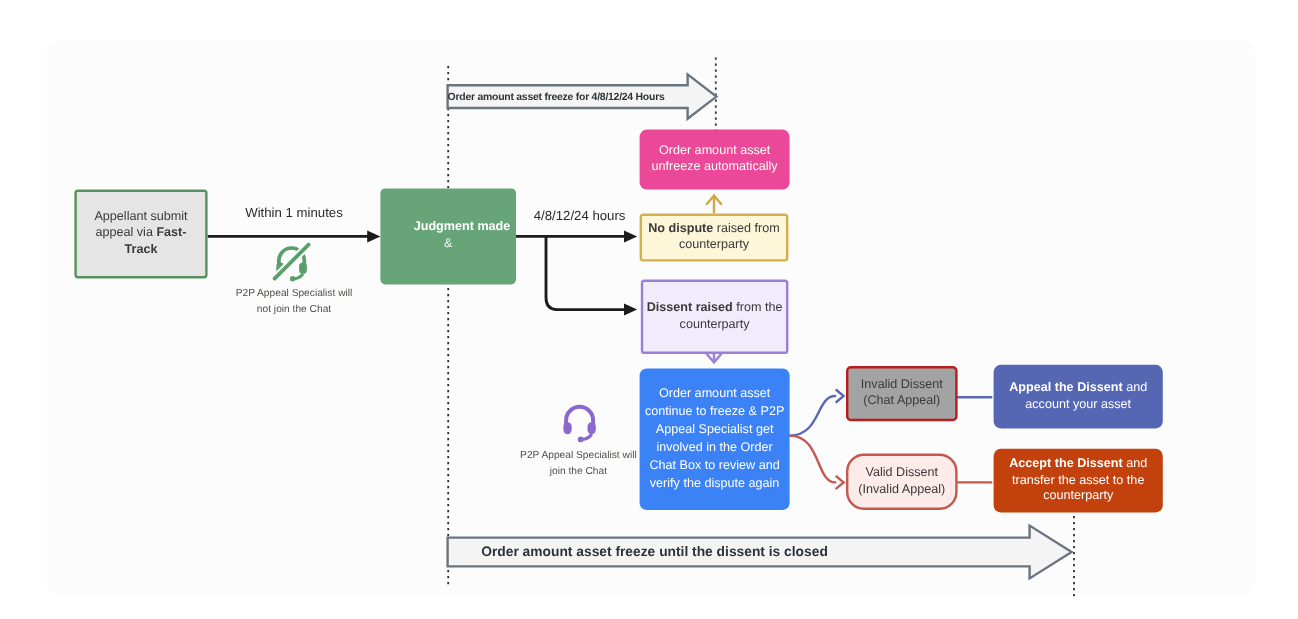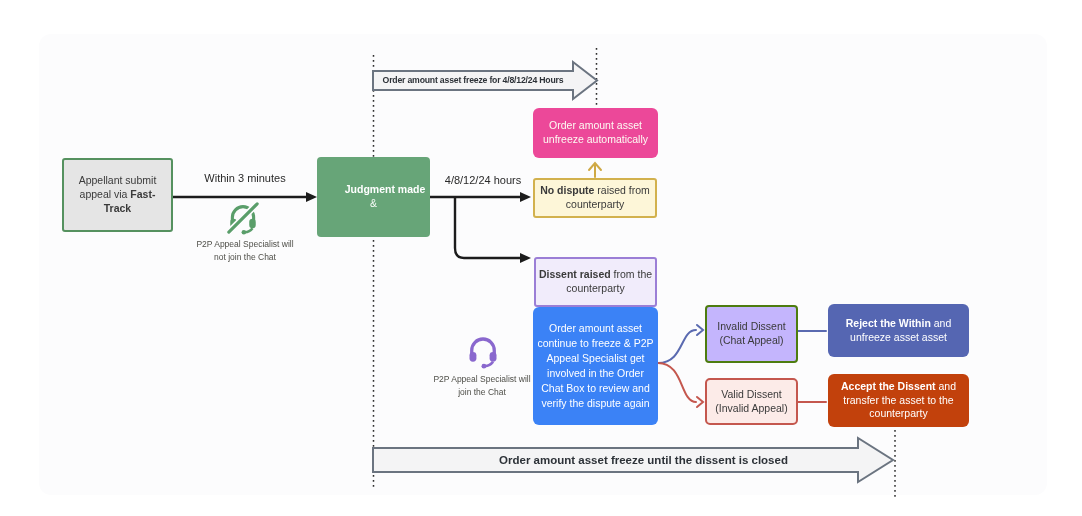--- a/index.html
+++ b/index.html
@@ -11,32 +11,32 @@
        justify-content:center;text-align:center;font-size:10.5px;line-height:1.32;color:#3a3a3a;z-index:2;padding:2px;}
   .b{font-weight:700;}
   
   .appellant{left:62px;top:158px;width:111px;height:74px;background:#e5e5e5;border:2px solid #55915f;border-radius:3px;}
   .judgment{left:317px;top:157px;width:113px;height:80px;background:#67a578;border-radius:4px;color:#f6faf6;line-height:1.3;}
   .judgment .t{color:#ffffff;margin-left:23px;}
   
   .unfreeze{left:533px;top:108px;width:125px;height:50px;background:#ec4899;border-radius:6px;color:#fdfcf3;}
   .nodissent{left:533px;top:178px;width:124px;height:40px;background:#fdf6d8;border:2px solid #d2b14d;border-radius:3px;}
   
-  .dissent{left:534px;top:233px;width:123px;height:50px;background:#f1ecfb;border:2px solid #9b7ed6;border-radius:3px;margin-top:24px;}
+  .dissent{left:534px;top:233px;width:123px;height:62px;background:#f1ecfb;border:2px solid #9b7ed6;border-radius:3px;}
   .continue{left:533px;top:307px;width:125px;height:118px;background:#3b82f6;border-radius:6px;color:#ffffff;line-height:1.42;}
   
-  .invalid{left:705px;top:305px;width:93px;height:58px;background:#c4b5fd;border:2px solid #4d7c0f;border-radius:4px;}
+  .invalid{left:705px;top:305px;width:93px;height:46px;background:#a3a3a3;border:2px solid #b91c1c;border-radius:4px;}
   .reject{left:828px;top:304px;width:141px;height:53px;background:#5566b2;border-radius:6px;color:#ffffff;}
   
-  .validd{left:705px;top:378px;width:93px;height:47px;background:#fcebe8;border:2px solid #c4574e;border-radius:5px;}
+  .validd{left:705px;top:378px;width:93px;height:47px;background:#fcebe8;border:2px solid #c4574e;border-radius:15px;}
   .accept{left:828px;top:374px;width:141px;height:53px;background:#c2410c;border-radius:6px;color:#ffffff;}
   
   .lbl{position:absolute;text-align:center;color:#2a2a2a;font-size:11px;z-index:2;}
   .cap{position:absolute;text-align:center;color:#4f4f49;font-size:8.5px;line-height:1.55;z-index:2;}
-  .banner-lbl{position:absolute;z-index:2;font-weight:700;color:#2d3238;text-align:center;white-space:nowrap;}
+  .banner-lbl{position:absolute;z-index:2;font-weight:700;color:#2d3238;text-align:left;white-space:nowrap;}
   .top-banner-lbl{left:373px;top:71px;width:200px;height:19px;line-height:19px;font-size:8.7px;letter-spacing:-0.2px;}
   .bottom-banner-lbl{left:373px;top:447px;width:485px;height:26px;line-height:26px;font-size:11.5px;margin-left:28px;}
   .icon{position:absolute;z-index:2;}
 </style>
 </head>
 <body>
 
 <div class="canvas">
   <div class="panel"></div>
 
@@ -112,33 +112,33 @@
   <div class="box continue">
     <span>Order amount asset continue to freeze &amp;&nbsp;P2P Appeal Specialist get involved in the Order Chat Box to review and verify the dispute again</span>
   </div>
 
   <div class="box invalid">
     <div>Invalid Dissent</div>
     <div>(Chat Appeal)</div>
   </div>
 
   <div class="box reject">
-    <span><span class="b">Reject the Within</span><span> and unfreeze asset asset</span></span>
+    <span><span class="b">Appeal the Dissent</span><span> and account your asset</span></span>
   </div>
 
   <div class="box validd">
     <div>Valid Dissent</div>
     <div>(Invalid Appeal)</div>
   </div>
 
   <div class="box accept">
     <span><span class="b">Accept the Dissent</span><span> and transfer the asset to the counterparty</span></span>
   </div>
 
-  <div class="lbl" style="left:175px;top:172px;width:140px;">Within 3 minutes</div>
+  <div class="lbl" style="left:175px;top:172px;width:140px;">Within 1 minutes</div>
   <div class="lbl" style="left:433px;top:174px;width:100px;">4/8/12/24 hours</div>
   <div class="cap" style="left:192px;top:238px;width:106px;">P2P Appeal Specialist will not join the Chat</div>
   <div class="cap" style="left:432px;top:373px;width:100px;">P2P Appeal Specialist will join the Chat</div>
 
   <div class="icon" style="left:226px;top:201px;width:34px;height:34px;">
     <svg width="34" height="34" viewBox="0 0 24 24">
       <g stroke="#5a9e6a" fill="#5a9e6a">
         <path d="M4.5 14v-2.5a7.5 7.5 0 0 1 15 0V14" fill="none" stroke-width="2.2"></path>
         <rect x="3" y="12.6" width="4.6" height="6.6" rx="2.3" stroke="none"></rect>
         <rect x="16.4" y="12.6" width="4.6" height="6.6" rx="2.3" stroke="none"></rect>

